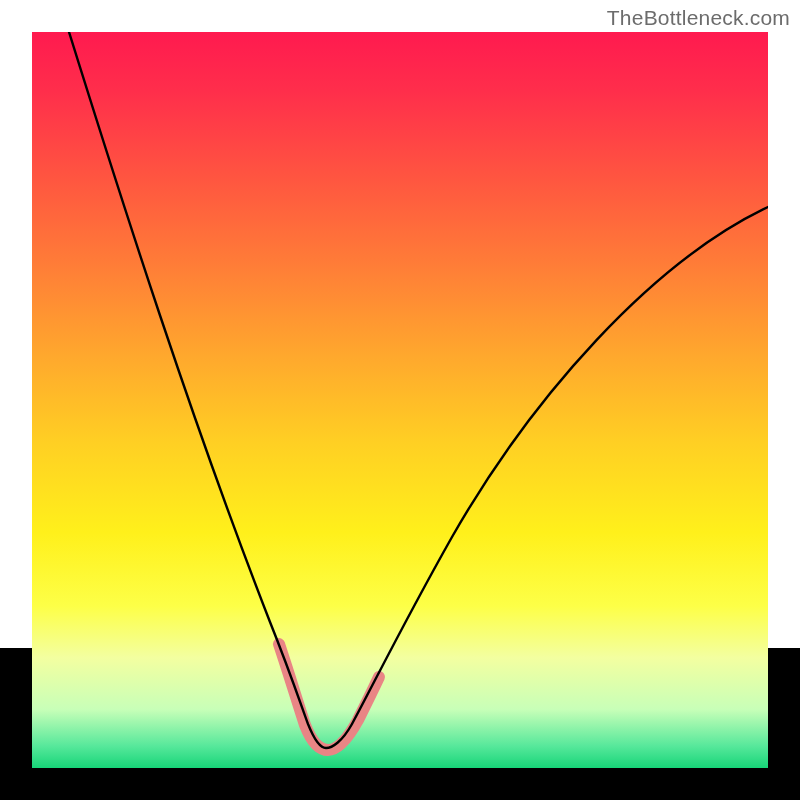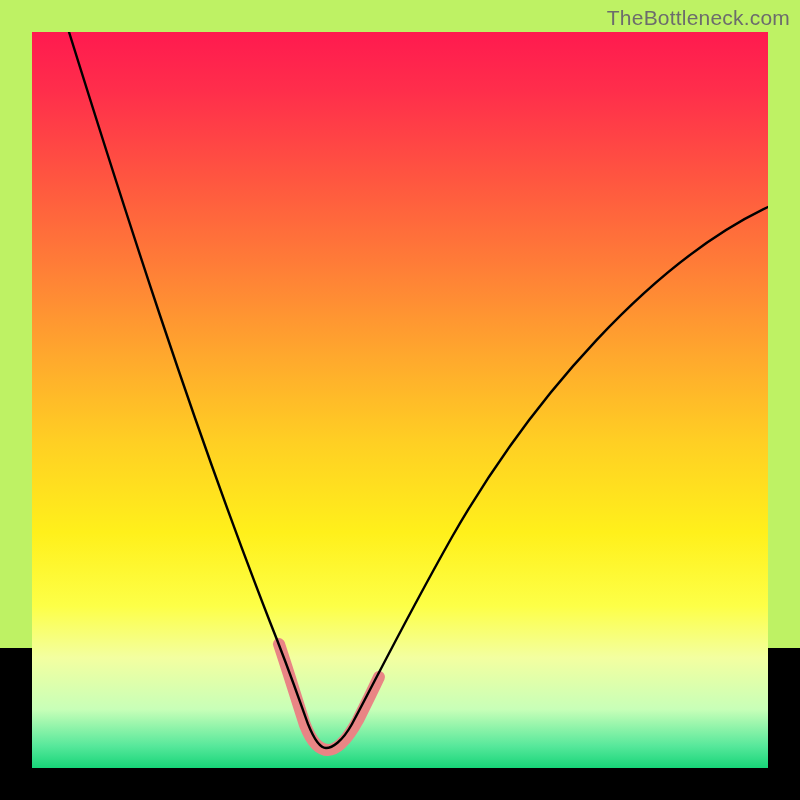--- a/index.html
+++ b/index.html
@@ -8,21 +8,21 @@
     width: 800px;
     height: 800px;
     background: #000;
     overflow: hidden;
     font-family: Arial, Helvetica, sans-serif;
   }
   .stage {
     position: relative;
     width: 800px;
     height: 648px;
-    background: #bef264;
+    background: #ffffff;
   }
   .plot {
     position: absolute;
     left: 32px;
     top: 32px;
     width: 736px;
     height: 736px;
     overflow: hidden;
   }
   .gradient {

